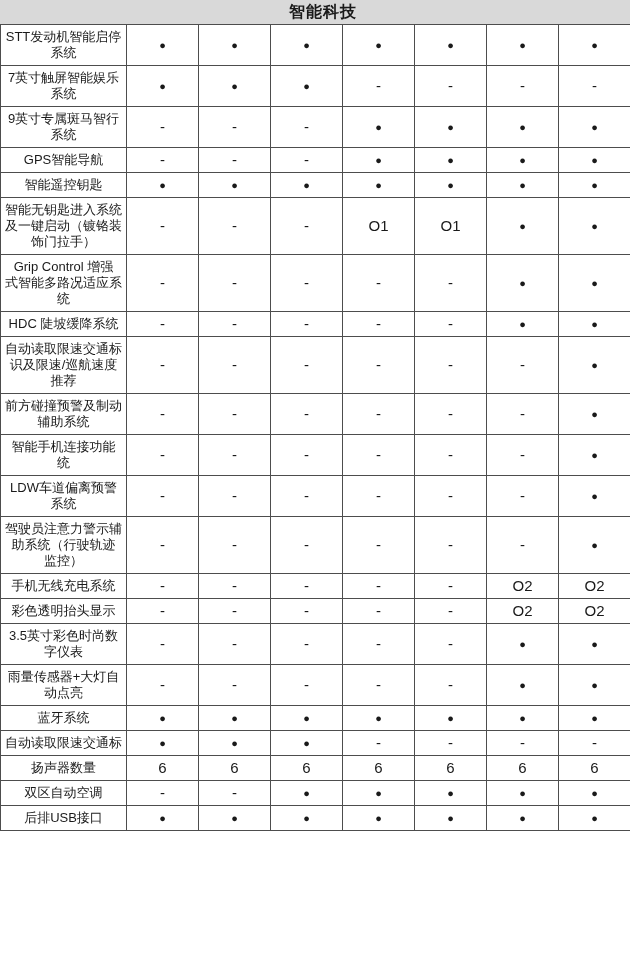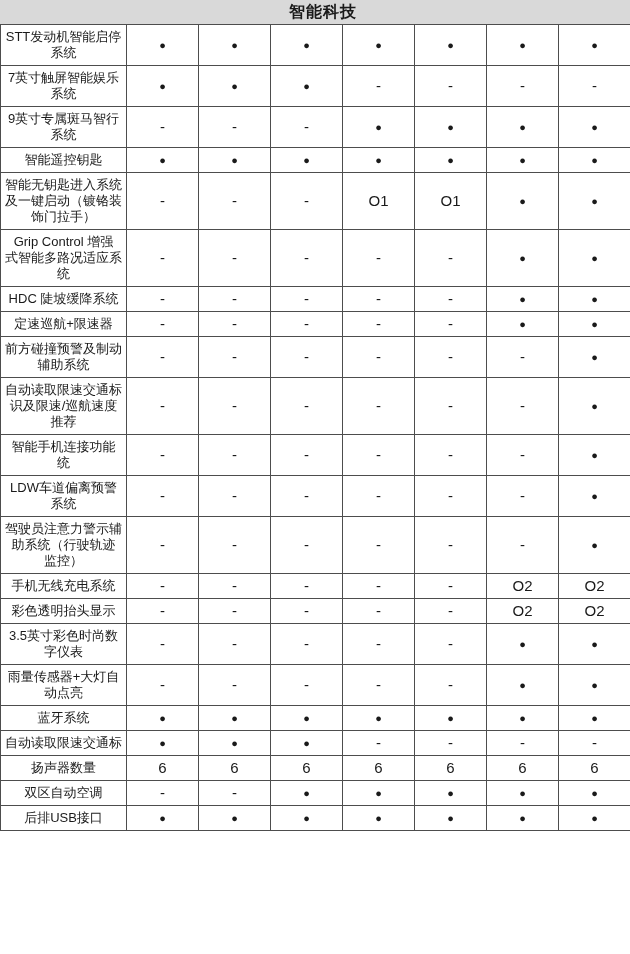--- a/index.html
+++ b/index.html
@@ -102,20 +102,30 @@
 系统</td>
           <td class="val">-</td>
           <td class="val">-</td>
           <td class="val">-</td>
           <td class="val dot">●</td>
           <td class="val dot">●</td>
           <td class="val dot">●</td>
           <td class="val dot">●</td>
         </tr>
         <tr>
+          <td class="label">GPS智能导航</td>
+          <td class="val">-</td>
+          <td class="val">-</td>
+          <td class="val">-</td>
+          <td class="val dot">●</td>
+          <td class="val dot">●</td>
+          <td class="val dot">●</td>
+          <td class="val dot">●</td>
+        </tr>
+        <tr>
           <td class="label">智能遥控钥匙</td>
           <td class="val dot">●</td>
           <td class="val dot">●</td>
           <td class="val dot">●</td>
           <td class="val dot">●</td>
           <td class="val dot">●</td>
           <td class="val dot">●</td>
           <td class="val dot">●</td>
         </tr>
         <tr>
@@ -146,44 +156,34 @@
           <td class="label">HDC 陡坡缓降系统</td>
           <td class="val">-</td>
           <td class="val">-</td>
           <td class="val">-</td>
           <td class="val">-</td>
           <td class="val">-</td>
           <td class="val dot">●</td>
           <td class="val dot">●</td>
         </tr>
         <tr>
-          <td class="label">定速巡航+限速器</td>
-          <td class="val">-</td>
-          <td class="val">-</td>
-          <td class="val">-</td>
-          <td class="val">-</td>
-          <td class="val">-</td>
-          <td class="val dot">●</td>
-          <td class="val dot">●</td>
-        </tr>
-        <tr>
-          <td class="label">前方碰撞预警及制动
-辅助系统</td>
-          <td class="val">-</td>
-          <td class="val">-</td>
-          <td class="val">-</td>
-          <td class="val">-</td>
-          <td class="val">-</td>
-          <td class="val">-</td>
-          <td class="val dot">●</td>
-        </tr>
-        <tr>
           <td class="label">自动读取限速交通标
 识及限速/巡航速度
 推荐</td>
+          <td class="val">-</td>
+          <td class="val">-</td>
+          <td class="val">-</td>
+          <td class="val">-</td>
+          <td class="val">-</td>
+          <td class="val">-</td>
+          <td class="val dot">●</td>
+        </tr>
+        <tr>
+          <td class="label">前方碰撞预警及制动
+辅助系统</td>
           <td class="val">-</td>
           <td class="val">-</td>
           <td class="val">-</td>
           <td class="val">-</td>
           <td class="val">-</td>
           <td class="val">-</td>
           <td class="val dot">●</td>
         </tr>
         <tr>
           <td class="label">智能手机连接功能

